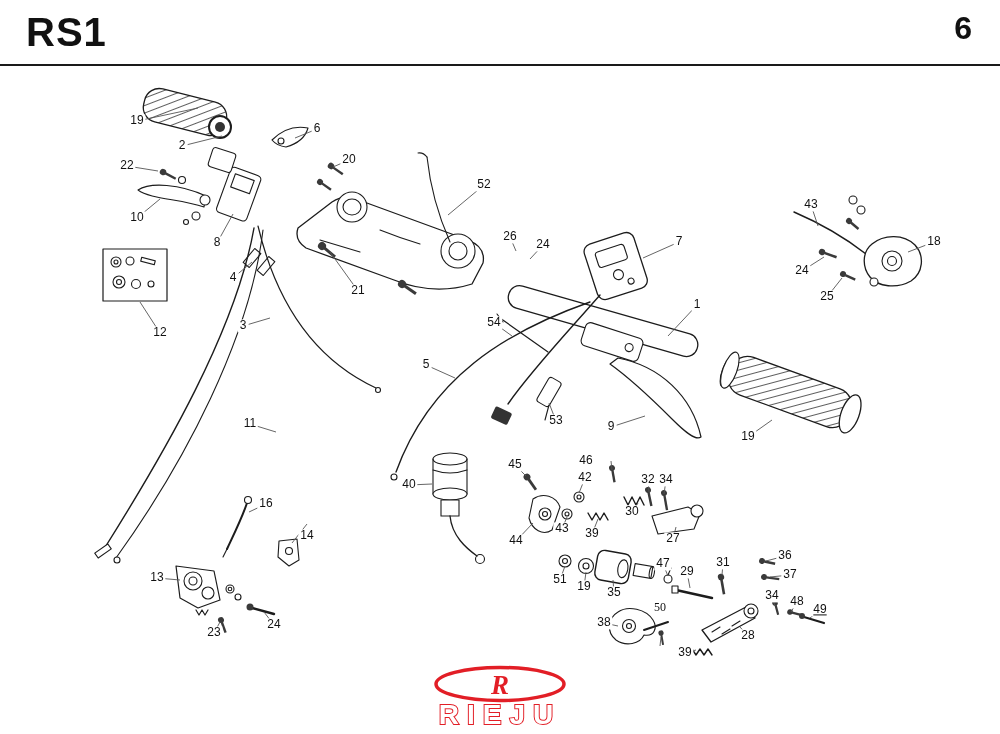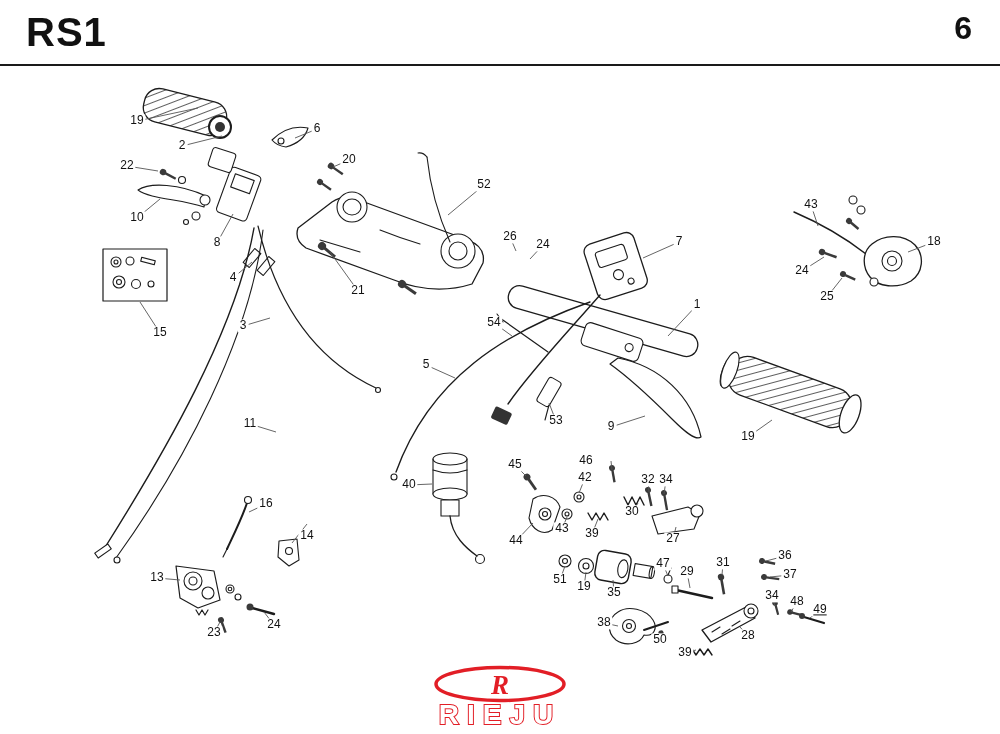--- a/index.html
+++ b/index.html
@@ -412,21 +412,21 @@
       <span class="callout" style="left: 484px; top: 185px;">52</span>
       <span class="callout" style="left: 510px; top: 237px;">26</span>
       <span class="callout" style="left: 543px; top: 245px;">24</span>
       <span class="callout" style="left: 679px; top: 242px;">7</span>
       <span class="callout" style="left: 811px; top: 205px;">43</span>
       <span class="callout" style="left: 934px; top: 242px;">18</span>
       <span class="callout" style="left: 802px; top: 271px;">24</span>
       <span class="callout" style="left: 827px; top: 297px;">25</span>
       <span class="callout" style="left: 233px; top: 278px;">4</span>
       <span class="callout" style="left: 358px; top: 291px;">21</span>
-      <span class="callout" style="left: 160px; top: 333px;">15</span>
+      <span class="callout" style="left: 160px; top: 333px;">12</span>
       <span class="callout" style="left: 243px; top: 326px;">3</span>
       <span class="callout" style="left: 697px; top: 305px;">1</span>
       <span class="callout" style="left: 494px; top: 323px;">54</span>
       <span class="callout" style="left: 426px; top: 365px;">5</span>
       <span class="callout" style="left: 556px; top: 421px;">53</span>
       <span class="callout" style="left: 611px; top: 427px;">9</span>
       <span class="callout" style="left: 748px; top: 437px;">19</span>
       <span class="callout" style="left: 250px; top: 424px;">11</span>
       <span class="callout" style="left: 409px; top: 485px;">40</span>
       <span class="callout" style="left: 515px; top: 465px;">45</span>
@@ -450,21 +450,21 @@
       <span class="callout" style="left: 785px; top: 556px;">36</span>
       <span class="callout" style="left: 790px; top: 575px;">37</span>
       <span class="callout" style="left: 157px; top: 578px;">13</span>
       <span class="callout" style="left: 214px; top: 633px;">23</span>
       <span class="callout" style="left: 274px; top: 625px;">24</span>
       <span class="callout" style="left: 604px; top: 623px;">38</span>
       <span class="callout" style="left: 772px; top: 596px;">34</span>
       <span class="callout" style="left: 797px; top: 602px;">48</span>
       <span class="callout" style="left: 820px; top: 610px; text-decoration: underline;">49</span>
       <span class="callout" style="left: 748px; top: 636px;">28</span>
-      <span class="callout" style="left: 660px; top: 640px;">50</span>
+      <span class="callout" style="left: 660px; top: 608px; font-family: Liberation Serif, serif;">50</span>
       <span class="callout" style="left: 685px; top: 653px;">39</span>
     </div>
 
   <svg class="logo-svg" viewBox="0 0 1000 84">
     <ellipse cx="500" cy="34" rx="64" ry="16.5" fill="#fff" stroke="#e21e26" stroke-width="3.5"></ellipse>
     <text x="500" y="44" text-anchor="middle" font-family="Liberation Serif, serif" font-style="italic" font-weight="bold" font-size="27" fill="#e21e26">R</text>
     <text x="500" y="74" text-anchor="middle" font-family="Liberation Sans, sans-serif" font-weight="bold" font-size="28" letter-spacing="8" fill="#ffffff" stroke="#e21e26" stroke-width="2" paint-order="stroke fill">RIEJU</text>
   </svg>
 
 </div>

